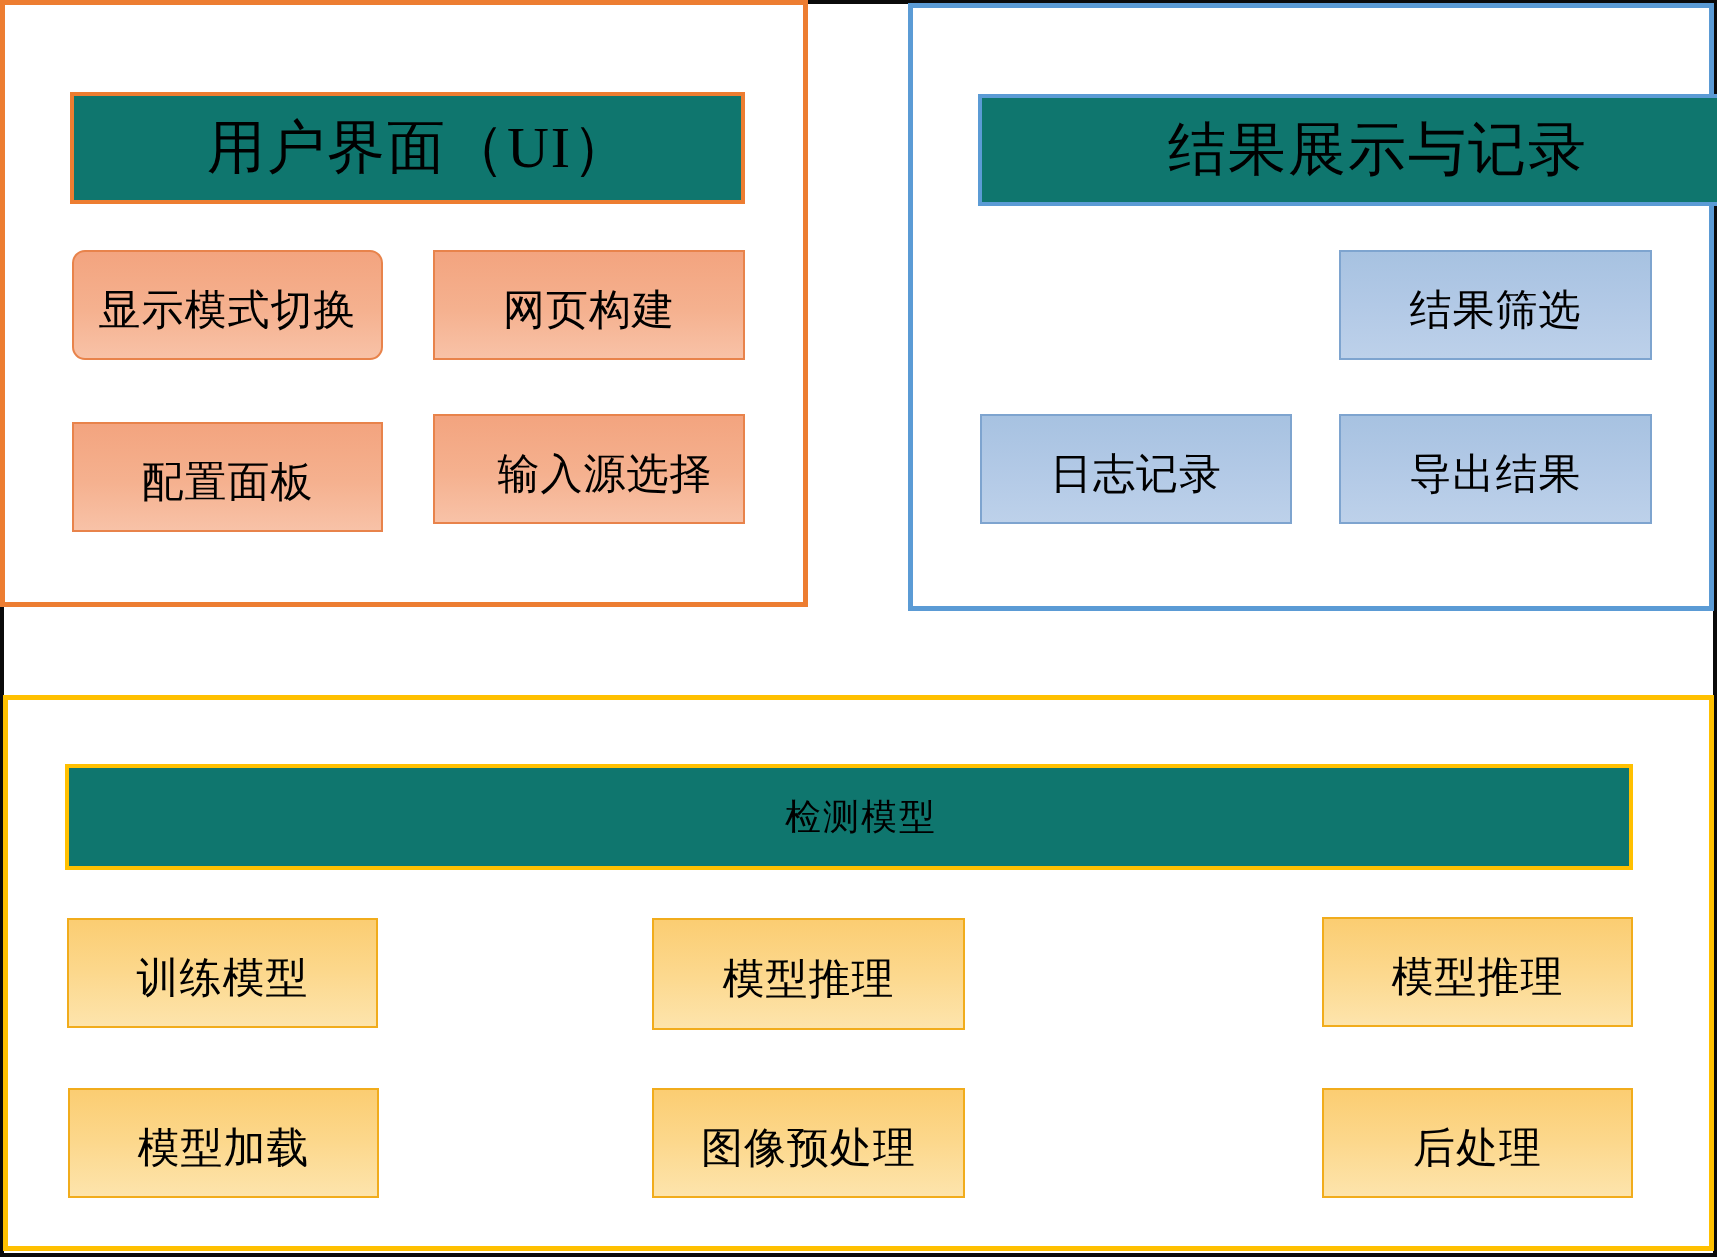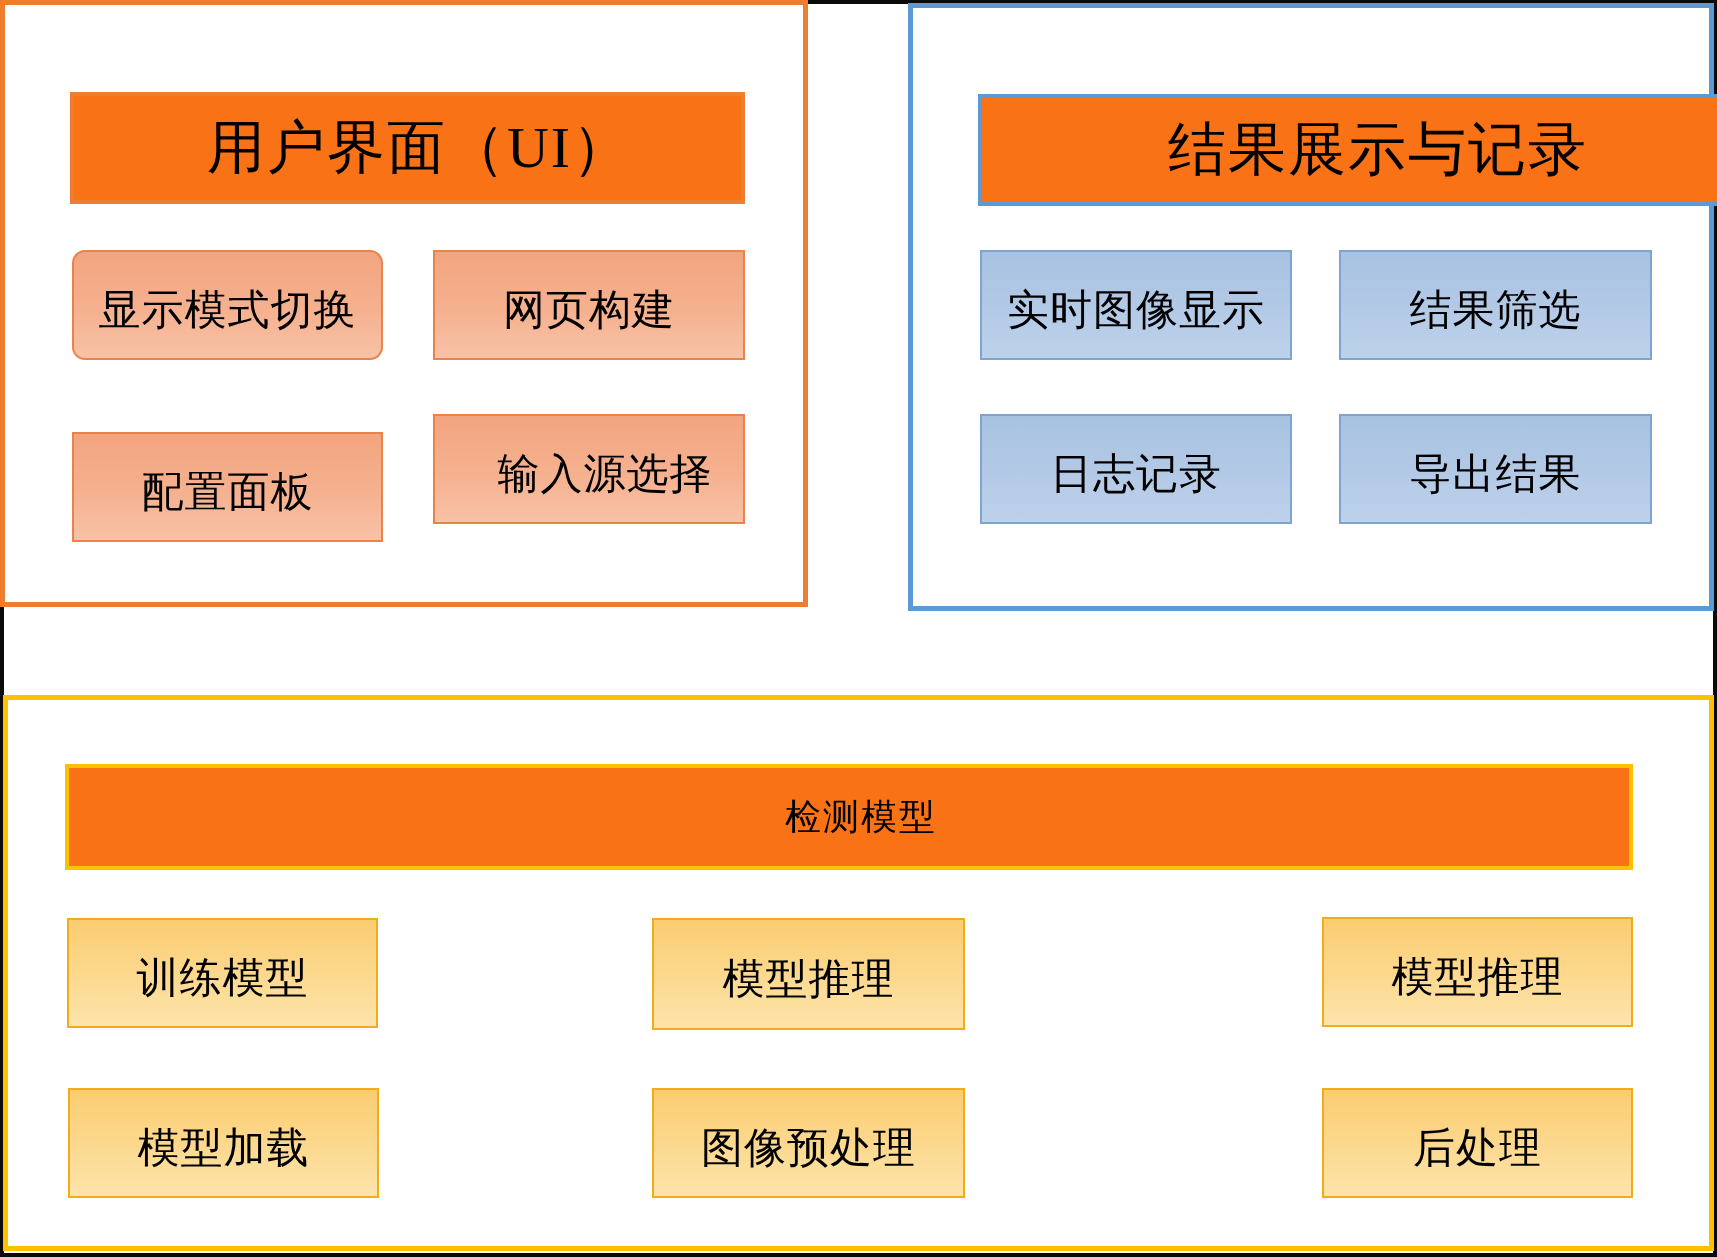--- a/index.html
+++ b/index.html
@@ -22,21 +22,21 @@
     box-sizing:border-box;
     background:#ffffff;
     z-index:1;
   }
   .sec-ui{left:0;top:0;width:808px;height:607px;border:5px solid #ED7D31;}
   .sec-results{left:908px;top:3px;width:806px;height:608px;border:5px solid #5B9BD5;}
   .sec-model{left:3px;top:695px;width:1711px;height:556px;border:5px solid #FFC000;}
   .titlebox{
     position:absolute;
     box-sizing:border-box;
-    background:#f97316;
+    background:#0f766e;
     display:flex;align-items:center;justify-content:center;
     font-size:58px;
     letter-spacing:2px;
     z-index:2;
     white-space:nowrap;
     padding-left:24px;
   }
   .t-ui{left:70px;top:92px;width:675px;height:112px;border:4px solid #ED7D31;}
   .t-results{left:978px;top:94px;width:776px;height:112px;border:4px solid #5B9BD5;}
   .t-model{left:65px;top:764px;width:1568px;height:106px;border:4px solid #FFC000;font-size:36px;}
@@ -67,26 +67,25 @@
 <body>
 
 <div class="canvas">
 
   <div class="frame"></div>
 
   <div class="section sec-ui"></div>
   <div class="titlebox t-ui">用户界面（UI）</div>
   <div class="box p-orange" style="left:72px;top:250px;width:311px;height:110px;border-radius:13px;">显示模式切换</div>
   <div class="box p-orange" style="left:433px;top:250px;width:312px;height:110px;">网页构建</div>
-  <div class="box p-orange" style="left:72px;top:432px;width:311px;height:110px;">配置面板</div>
+  <div class="box p-orange" style="left:72px;top:422px;width:311px;height:110px;">配置面板</div>
   <div class="box p-orange" style="left:433px;top:414px;width:312px;height:110px;padding-left:32px;">输入源选择</div>
 
   <div class="section sec-results"></div>
   <div class="titlebox t-results">结果展示与记录</div>
-  <div class="box p-blue" style="left:980px;top:250px;width:312px;height:110px;">实时图像显示</div>
   <div class="box p-blue" style="left:1339px;top:250px;width:313px;height:110px;">结果筛选</div>
   <div class="box p-blue" style="left:980px;top:414px;width:312px;height:110px;">日志记录</div>
   <div class="box p-blue" style="left:1339px;top:414px;width:313px;height:110px;">导出结果</div>
 
   <div class="section sec-model"></div>
   <div class="titlebox t-model">检测模型</div>
   <div class="box p-yellow" style="left:67px;top:918px;width:311px;height:110px;">训练模型</div>
   <div class="box p-yellow" style="left:652px;top:918px;width:313px;height:112px;">模型推理</div>
   <div class="box p-yellow" style="left:1322px;top:917px;width:311px;height:110px;">模型推理</div>
   <div class="box p-yellow" style="left:68px;top:1088px;width:311px;height:110px;">模型加载</div>

